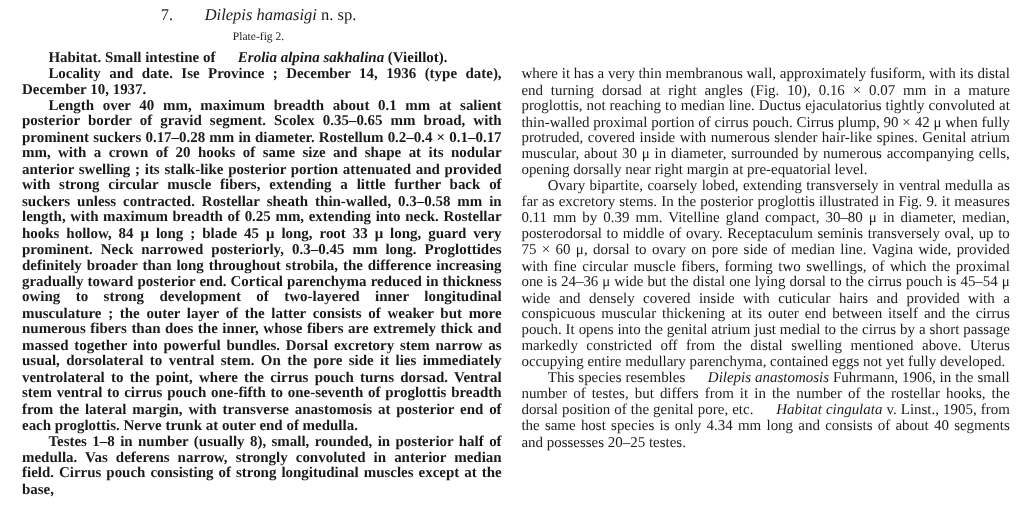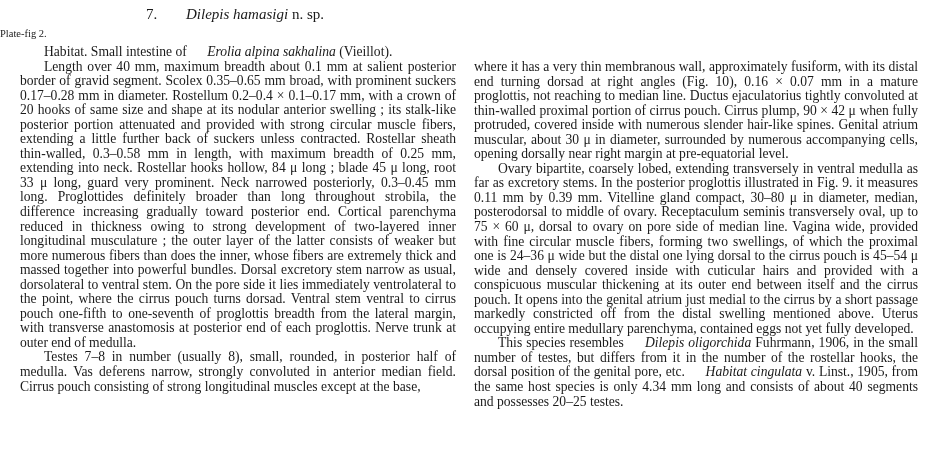--- a/index.html
+++ b/index.html
@@ -1,23 +1,23 @@
 <!DOCTYPE html>
 <html><head>
 <meta charset="utf-8">
 <style>
   html, body { margin:0; padding:0; background:#ffffff; }
   body { width:936px; height:462px; overflow:hidden; position:relative;
          font-family:"Liberation Serif","DejaVu Serif",serif; color:#1a1a1a; }
   .title { position:absolute; top:6px; left:0; width:470px; text-align:center; font-size:15px; }
   .title .num { margin-right:8px; }
   .title i { font-style:italic; }
-  .plate { position:absolute; top:28px; left:0; width:470px; text-align:left; font-size:10.5px;font-family:Liberation Serif, serif; }
+  .plate { position:absolute; top:28px; left:0; width:470px; text-align:center; font-size:10.5px;font-family:Liberation Serif, serif; }
   .col { position:absolute; font-size:13.6px; line-height:14.55px; text-align:justify; }
-  .col.left { top:45px; left:20px; width:436px; }
+  .col.left { top:45px; left:20px; width:436px;font-weight:bold; }
   .col.right { top:60px; left:474px; width:444px; }
   .col p { margin:0; text-indent:0; }
   .col p.ind { text-indent:24px; }
   .col p.noind { text-indent:0; }
   i { font-style:italic;margin-left:17px; }
 </style>
 </head>
 <body>
 
 <div class="title">
@@ -27,27 +27,28 @@
 </div>
 <div class="plate">Plate-fig 2.</div>
 
 <div class="col left">
   <p class="ind">
     <span>Habitat.</span>
     <span>Small intestine of</span>
     <i>Erolia alpina sakhalina</i>
     <span>(Vieillot).</span>
   </p>
+  <p class="ind">Locality and date.  Ise Province ; December 14, 1936 (type date), December 10, 1937.</p>
   <p class="ind">Length over 40 mm, maximum breadth about 0.1 mm at salient posterior border of gravid segment.  Scolex 0.35–0.65 mm broad, with prominent suckers 0.17–0.28 mm in diameter.  Rostellum 0.2–0.4 × 0.1–0.17 mm, with a crown of 20 hooks of same size and shape at its nodular anterior swelling ; its stalk-like posterior portion attenuated and provided with strong circular muscle fibers, extending a little further back of suckers unless contracted.  Rostellar sheath thin-walled, 0.3–0.58 mm in length, with maximum breadth of 0.25 mm, extending into neck.  Rostellar hooks hollow, 84 μ long ; blade 45 μ long, root 33 μ long, guard very prominent.  Neck narrowed posteriorly, 0.3–0.45 mm long.  Proglottides definitely broader than long throughout strobila, the difference increasing gradually toward posterior end.  Cortical parenchyma reduced in thickness owing to strong development of two-layered inner longitudinal musculature ; the outer layer of the latter consists of weaker but more numerous fibers than does the inner, whose fibers are extremely thick and massed together into powerful bundles.  Dorsal excretory stem narrow as usual, dorsolateral to ventral stem.  On the pore side it lies immediately ventrolateral to the point, where the cirrus pouch turns dorsad.  Ventral stem ventral to cirrus pouch one-fifth to one-seventh of proglottis breadth from the lateral margin, with transverse anastomosis at posterior end of each proglottis.  Nerve trunk at outer end of medulla.</p>
-  <p class="ind">Testes 7–8 in number (usually 8), small, rounded, in posterior half of medulla.  Vas deferens narrow, strongly convoluted in anterior median field.  Cirrus pouch consisting of strong longitudinal muscles except at the base,</p>
+  <p class="ind">Testes 1–8 in number (usually 8), small, rounded, in posterior half of medulla.  Vas deferens narrow, strongly convoluted in anterior median field.  Cirrus pouch consisting of strong longitudinal muscles except at the base,</p>
 </div>
 
 <div class="col right">
   <p class="noind">where it has a very thin membranous wall, approximately fusiform, with its distal end turning dorsad at right angles (Fig. 10), 0.16 × 0.07 mm in a mature proglottis, not reaching to median line.  Ductus ejaculatorius tightly convoluted at thin-walled proximal portion of cirrus pouch.  Cirrus plump, 90 × 42 μ when fully protruded, covered inside with numerous slender hair-like spines.  Genital atrium muscular, about 30 μ in diameter, surrounded by numerous accompanying cells, opening dorsally near right margin at pre-equatorial level.</p>
   <p class="ind">Ovary bipartite, coarsely lobed, extending transversely in ventral medulla as far as excretory stems.  In the posterior proglottis illustrated in Fig. 9. it measures 0.11 mm by 0.39 mm.  Vitelline gland compact, 30–80 μ in diameter, median, posterodorsal to middle of ovary.  Receptaculum seminis transversely oval, up to 75 × 60 μ, dorsal to ovary on pore side of median line.  Vagina wide, provided with fine circular muscle fibers, forming two swellings, of which the proximal one is 24–36 μ wide but the distal one lying dorsal to the cirrus pouch is 45–54 μ wide and densely covered inside with cuticular hairs and provided with a conspicuous muscular thickening at its outer end between itself and the cirrus pouch.  It opens into the genital atrium just medial to the cirrus by a short passage markedly constricted off from the distal swelling mentioned above.  Uterus occupying entire medullary parenchyma, contained eggs not yet fully developed.</p>
   <p class="ind">
     <span>This species resembles</span>
-    <i>Dilepis oligorchida</i>
+    <i>Dilepis anastomosis</i>
     <span>Fuhrmann, 1906, in the small number of testes, but differs from it in the number of the rostellar hooks, the dorsal position of the genital pore, etc.</span>
     <i>Habitat cingulata</i>
     <span>v. Linst., 1905, from the same host species is only 4.34 mm long and consists of about 40 segments and possesses 20–25 testes.</span>
   </p>
 </div>
 
 </body></html>

